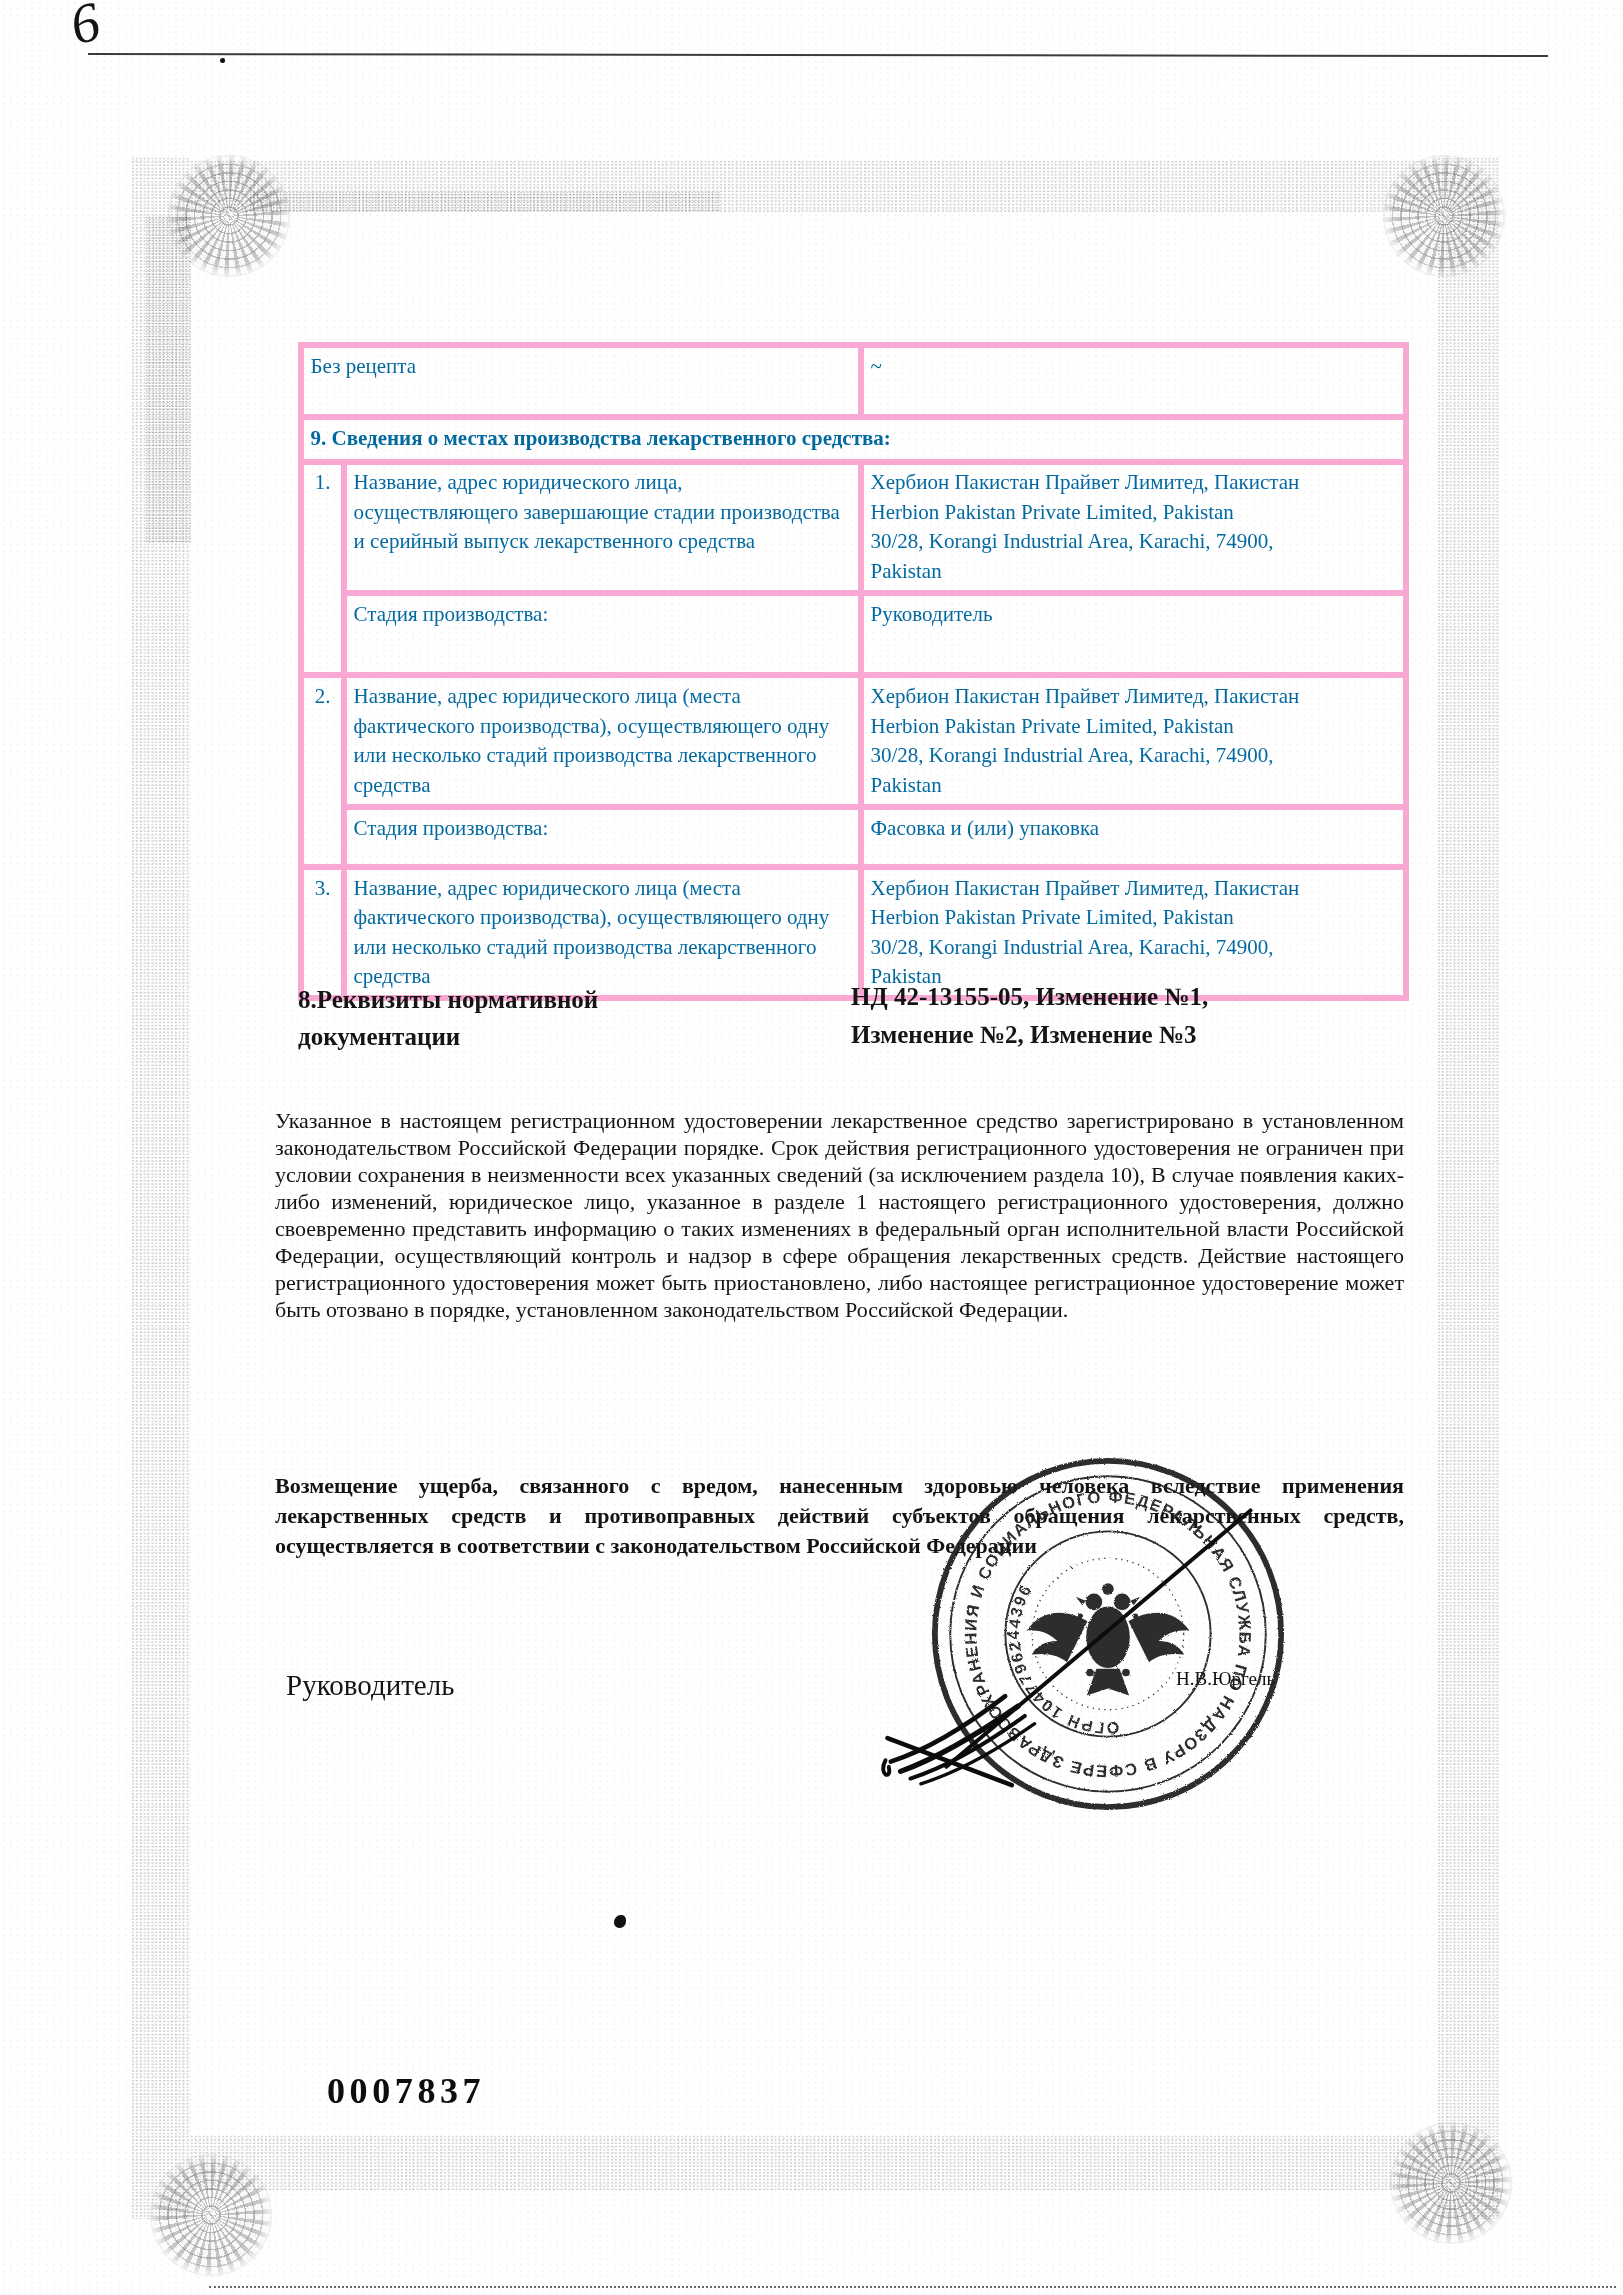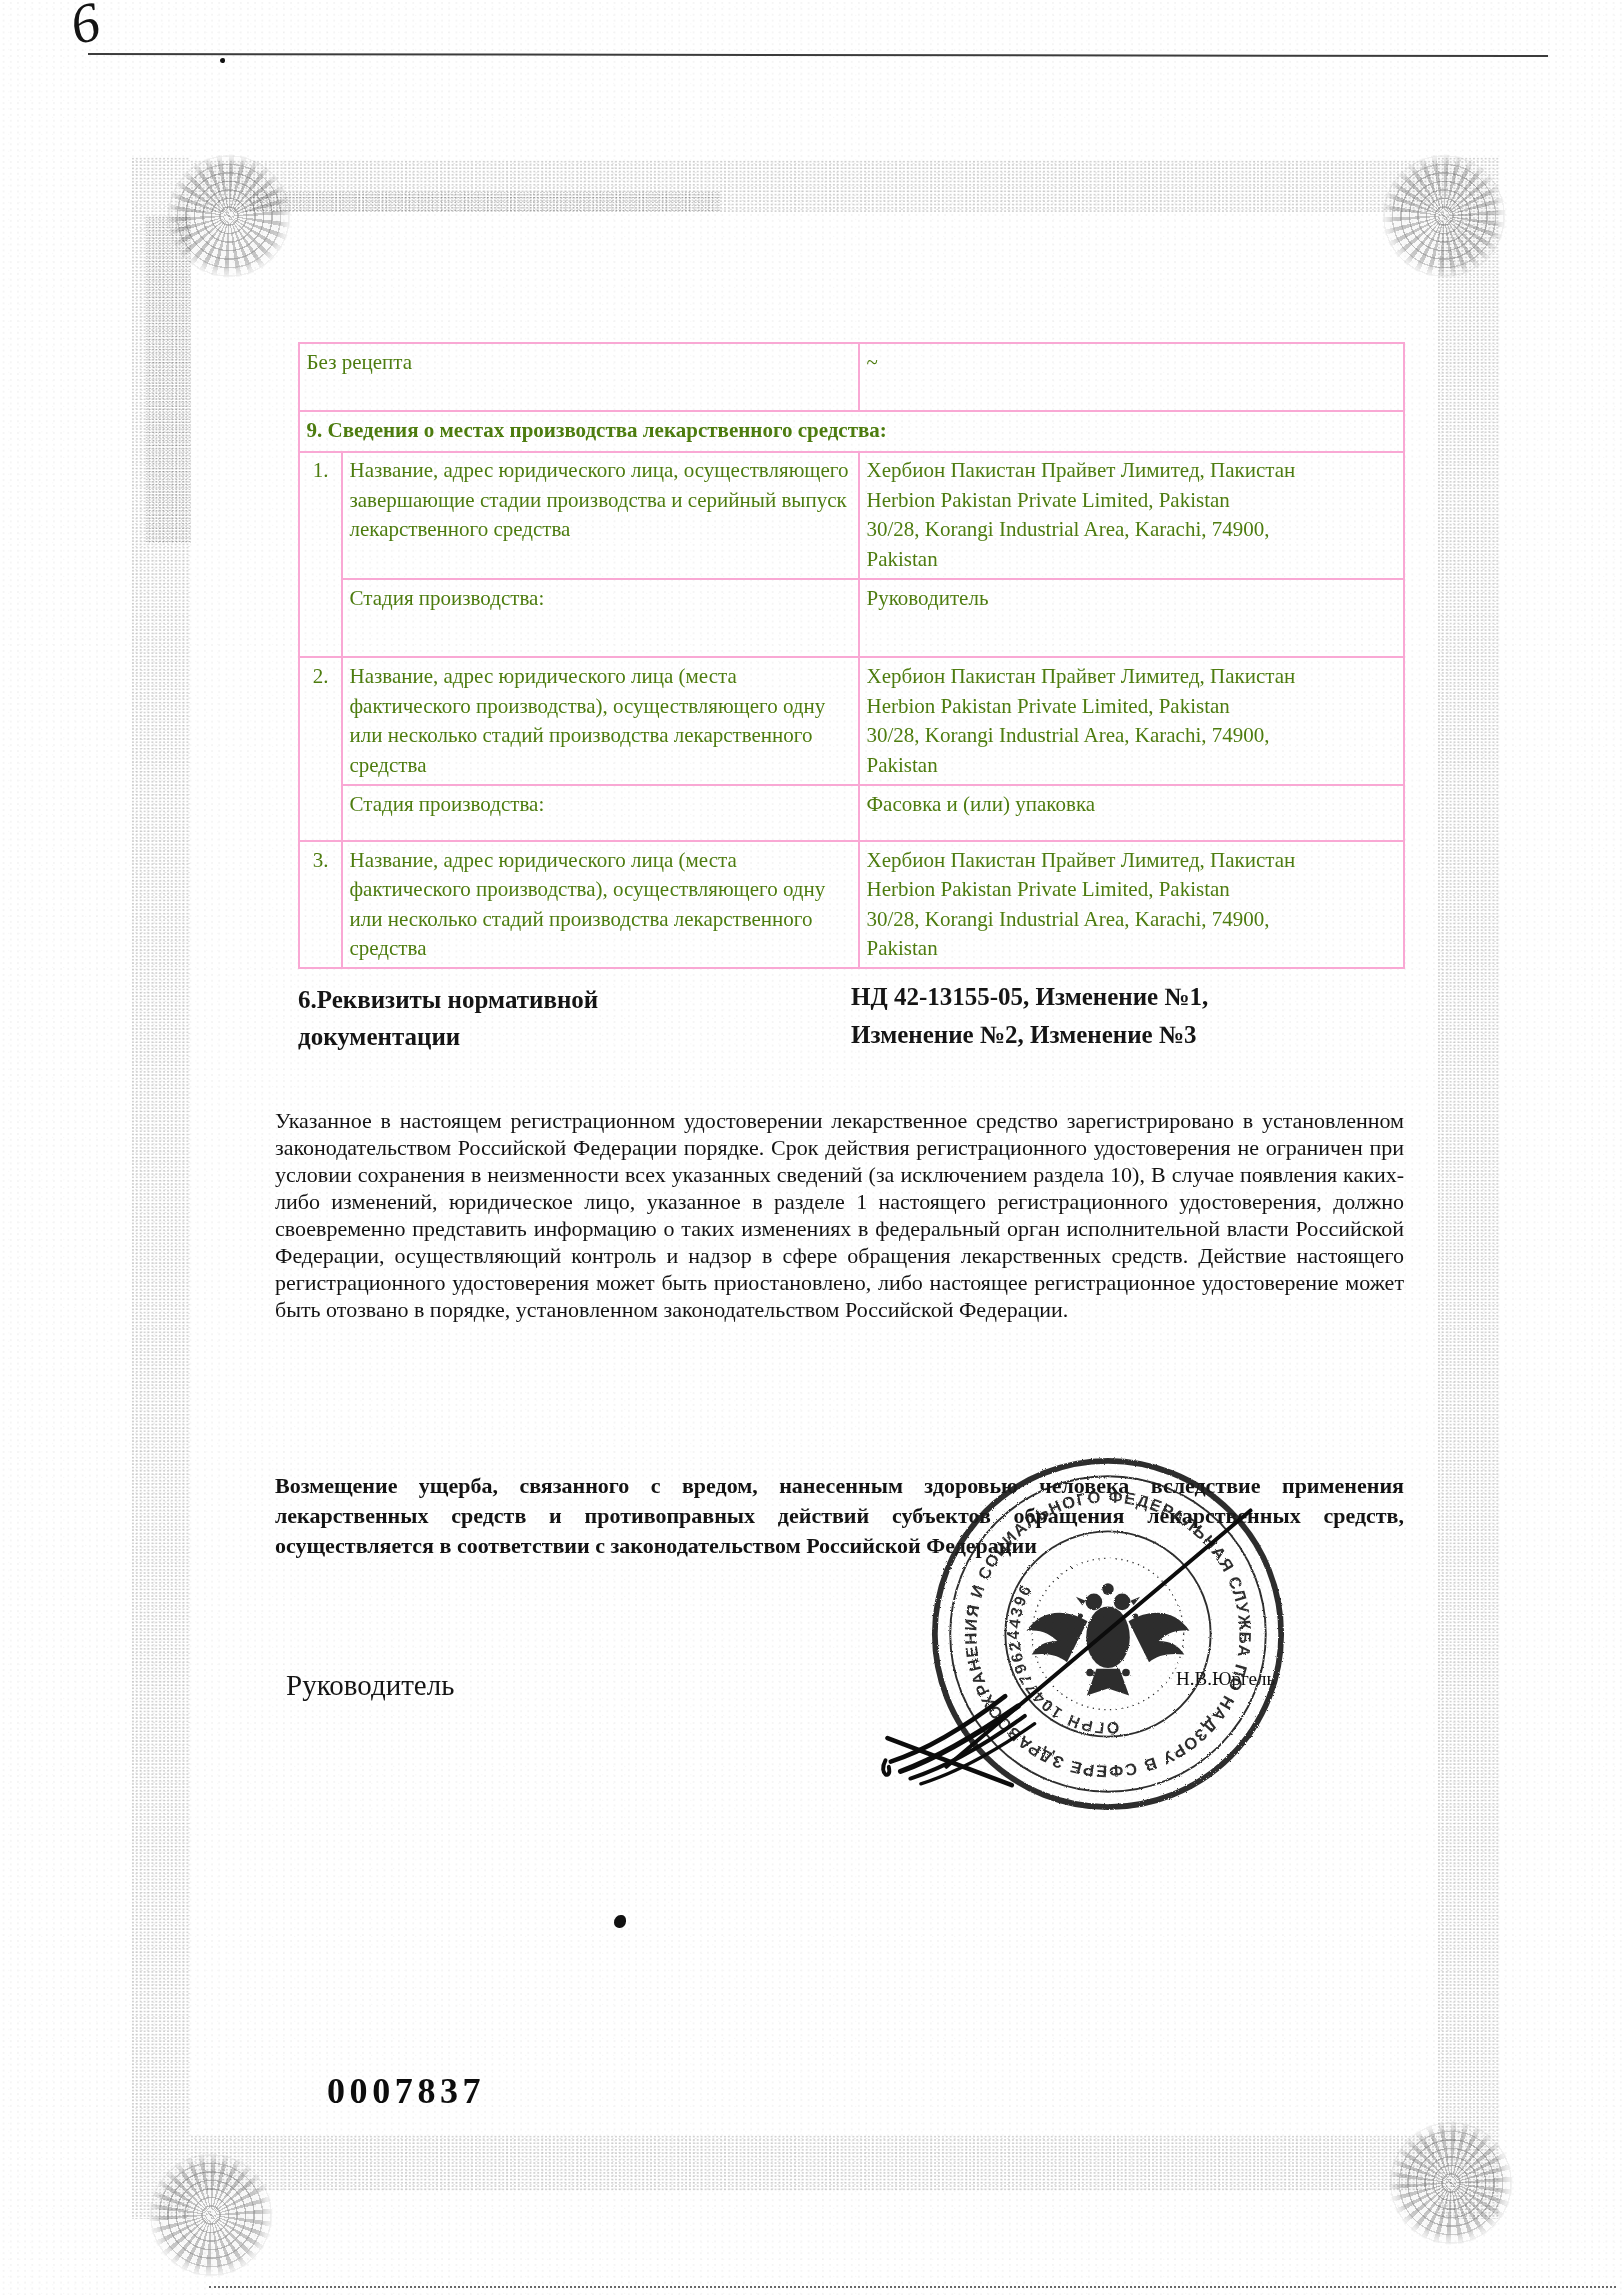--- a/index.html
+++ b/index.html
@@ -22,22 +22,22 @@
       repeating-radial-gradient(circle at center, rgba(20,20,20,.6) 0 1.3px, transparent 1.3px 8.5px);
     -webkit-mask-image:radial-gradient(circle,#000 55%,transparent 72%);
     mask-image:radial-gradient(circle,#000 55%,transparent 72%);}
   .topline{position:absolute;left:88px;top:54px;width:1460px;height:2px;background:#3c3c3c;transform:rotate(.08deg);}
   .hand6{position:absolute;left:71px;top:-9.2px;font-size:56px;font-style:italic;
     transform:rotate(-14deg);color:#141414;}
   .speck{position:absolute;background:#111;border-radius:60% 40% 55% 45%;}
 
   
   table.man{position:absolute;left:298px;top:342px;width:1105px;border-collapse:collapse;table-layout:fixed;}
-  table.man td{border:2px solid #f9a8d4;vertical-align:top;padding:3.9px 6.5px;
-    font-size:21px;line-height:29.5px;color:#4d7c0f;}
+  table.man td{border:6px solid #f9a8d4;vertical-align:top;padding:3.9px 6.5px;
+    font-size:21px;line-height:29.5px;color:#0369a1;}
   td.num{text-align:center;font-size:21px;padding-left:1.3px;padding-right:1.3px;}
   td.mid{vertical-align:middle;}
   td.hdr{font-weight:bold;font-size:23.6px;line-height:27.5px;padding:5.2px 3.9px;}
   td.val{white-space:pre-line;}
   tr.h-beze td{height:58px;}
   tr.h-hdr td{height:31px;}
   tr.h-r1 td{height:113px;}
   tr.h-s1 td{height:68px;}
   tr.h-r2 td{height:117px;}
   tr.h-s2 td{height:46px;}
@@ -124,21 +124,21 @@
       <td class="num">3.</td>
       <td>Название, адрес юридического лица (места фактического производства), осуществляющего одну или несколько стадий производства лекарственного средства</td>
       <td class="val">Хербион Пакистан Прайвет Лимитед, Пакистан
 Herbion Pakistan Private Limited, Pakistan
 30/28, Korangi Industrial Area, Karachi, 74900,
 Pakistan</td>
     </tr>
   </tbody>
     </table>
 
-  <div class="sec10">6.Реквизиты нормативной документации</div>
+  <div class="sec10">8.Реквизиты нормативной документации</div>
   <div class="sec10val">НД 42-13155-05, Изменение №1, Изменение №2, Изменение №3</div>
 
   <div class="para p1">Указанное в настоящем регистрационном удостоверении лекарственное средство зарегистрировано в установленном законодательством Российской Федерации порядке. Срок действия регистрационного удостоверения не ограничен при условии сохранения в неизменности всех указанных сведений (за исключением раздела 10), В случае появления каких-либо изменений, юридическое лицо, указанное в разделе 1 настоящего регистрационного удостоверения, должно своевременно представить информацию о таких изменениях в федеральный орган исполнительной власти Российской Федерации, осуществляющий контроль и надзор в сфере обращения лекарственных средств. Действие настоящего регистрационного удостоверения может быть приостановлено, либо настоящее регистрационное удостоверение может быть отозвано в порядке, установленном законодательством Российской Федерации.</div>
   <div class="para p2">Возмещение ущерба, связанного с вредом, нанесенным здоровью человека вследствие применения лекарственных средств и противоправных действий субъектов обращения лекарственных средств, осуществляется в соответствии с законодательством Российской Федерации</div>
 
   <div class="role">Руководитель</div>
   <div class="signame">Н.В.Юргель</div>
 
   <svg class="stamp" width="372" height="372" viewBox="0 0 580 580">
     <defs>

